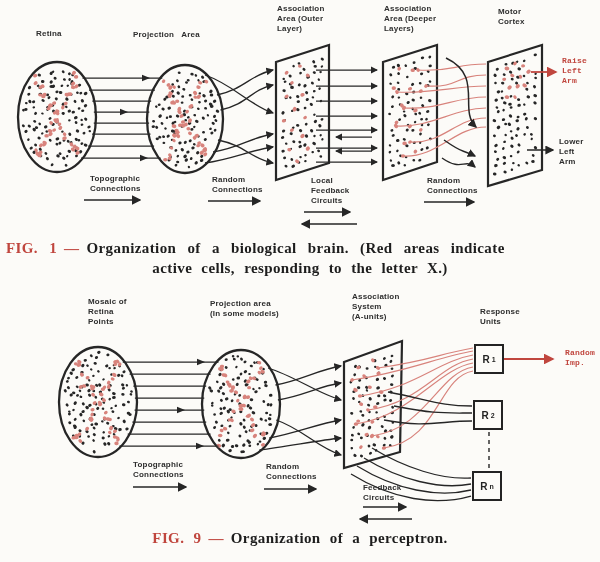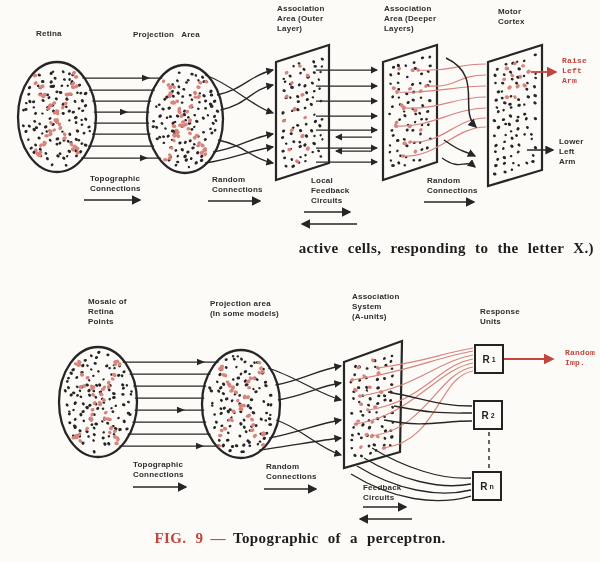--- a/index.html
+++ b/index.html
@@ -5,21 +5,21 @@
   html,body{margin:0;padding:0;background:#fff;}
   .page{position:relative;width:600px;height:562px;background:var(--paper,#fcfbf8);overflow:hidden;
         font-family:"Liberation Sans",sans-serif;}
   svg.canvas{position:absolute;left:0;top:0;}
   .lbl{position:absolute;font:700 8px/1.22 "Liberation Sans",sans-serif;color:var(--ink,#2e2e2e);
        letter-spacing:.2px;white-space:pre-line;}
   .lbl.red{color:var(--red,#c0463e);font-family:Liberation Mono, monospace;}
   .lbl.wide{word-spacing:5px;}
   .cap{position:absolute;font-family:"Liberation Serif",serif;font-weight:700;color:#1d1d1d;}
   .cap1{left:6px;top:239px;width:588px;font-size:15px;letter-spacing:.4px;word-spacing:7px;line-height:1.32;}
-  .cap1 .l2{text-align:right;word-spacing:5px;}
+  .cap1 .l2{text-align:center;word-spacing:5px;}
   .cap2{left:0;top:530px;width:600px;font-size:15px;text-align:center;letter-spacing:.4px;word-spacing:5px;}
   .fig-n{color:var(--red,#c0463e);margin-right:7px;}
   .dash{color:var(--red,#c0463e);margin-right:7px;}
   .rbox{position:absolute;width:26px;height:26px;border:2px solid #232323;background:var(--paper,#fcfbf8);
         display:flex;align-items:center;justify-content:center;
         font:700 10px "Liberation Sans",sans-serif;color:#232323;}
   .rbox sub{font-size:7px;margin-left:2px;}
 </style>
 </head>
 <body>
@@ -1115,20 +1115,21 @@
 Connections</div>
   <div class="lbl" style="left:212px;top:175px">Random
 Connections</div>
   <div class="lbl" style="left:311px;top:176px">Local
 Feedback
 Circuits</div>
   <div class="lbl" style="left:427px;top:176px">Random
 Connections</div>
 
   <div class="cap cap1">
+    <div class="l1"><span class="fig-n">FIG. 1</span><span class="dash">—</span><span>Organization of a biological brain.  (Red areas indicate</span></div>
     <div class="l2">active cells, responding to the letter X.)</div>
   </div>
 
   <div class="lbl" style="left:88px;top:297px">Mosaic of
 Retina
 Points</div>
   <div class="lbl" style="left:210px;top:299px">Projection area
 (In some models)</div>
   <div class="lbl" style="left:352px;top:292px">Association
 System
@@ -1150,14 +1151,14 @@
     </div>
   <div class="rbox" style="left:473px;top:400px">
       <span>R</span>
       <sub>2</sub>
     </div>
   <div class="rbox" style="left:472px;top:471px">
       <span>R</span>
       <sub>n</sub>
     </div>
 
-  <div class="cap cap2"><span class="fig-n">FIG. 9</span><span class="dash">—</span><span>Topographic of a perceptron.</span></div>
+  <div class="cap cap2"><span class="fig-n">FIG. 9</span><span class="dash">—</span><span>Organization of a perceptron.</span></div>
 </div>
 
 </body></html>

